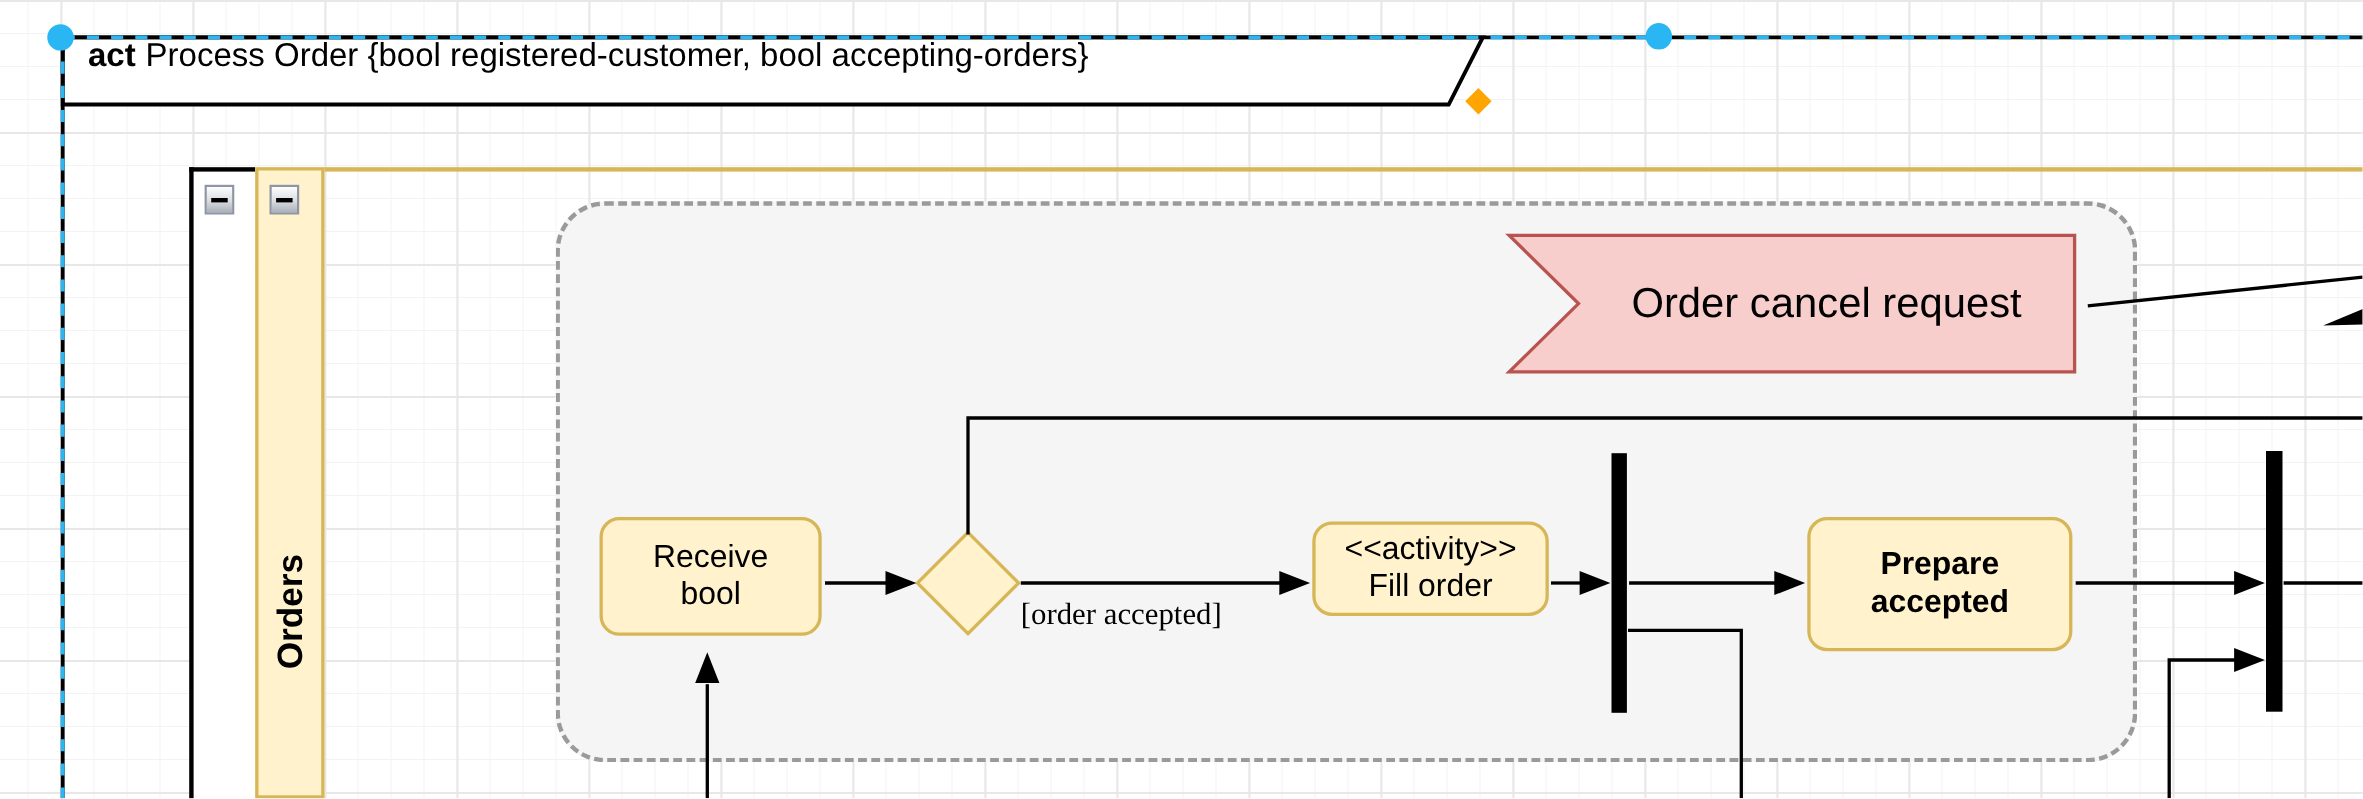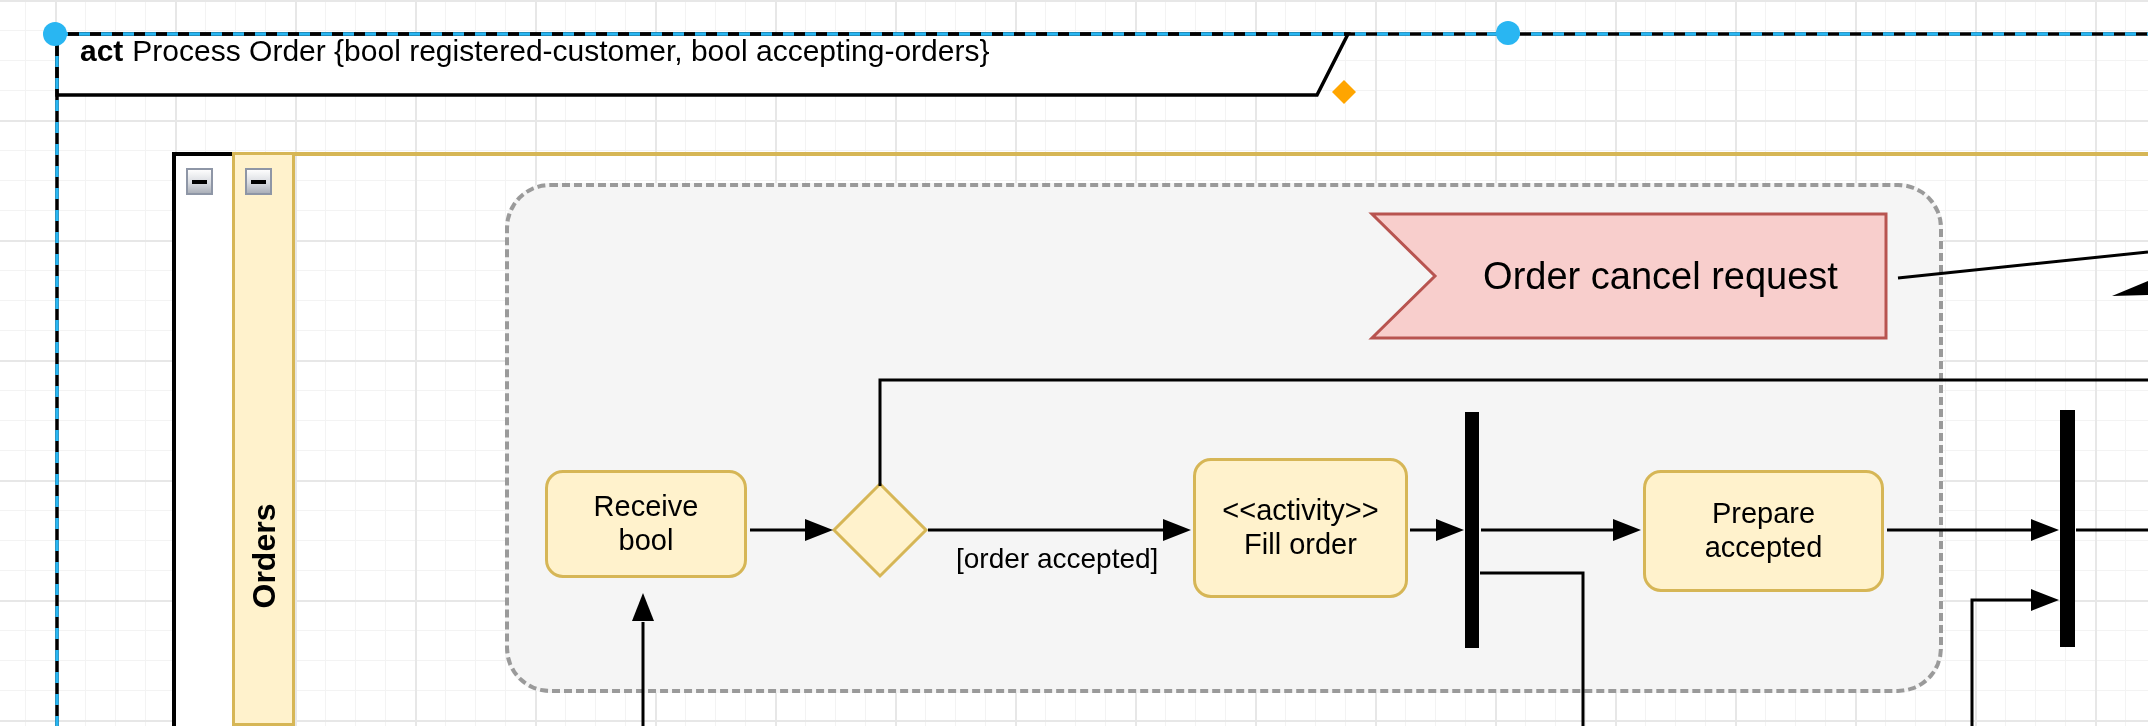--- a/index.html
+++ b/index.html
@@ -37,25 +37,25 @@
 
   
   .group-container{left:505px;top:183px;width:1438px;height:510px;
     border:4px dashed #9a9a9a;border-radius:45px;background:#f5f5f5;}
 
   
   .node{background:#fff2cc;border:3px solid #d6b656;border-radius:18px;
     display:flex;flex-direction:column;align-items:center;justify-content:center;
     font-size:29px;line-height:1.16;text-align:center;}
   .node-receive{left:545px;top:470px;width:202px;height:108px;}
-  .node-fill{left:1193px;top:458px;width:215px;height:140px;}
-  .node-prepare{left:1643px;top:470px;width:241px;height:122px;}
+  .node-fill{left:1193px;top:474px;width:215px;height:86px;}
+  .node-prepare{left:1643px;top:470px;width:241px;height:122px;font-weight:bold;}
 
   
-  .guard-label{left:956px;top:543px;font-size:28px;white-space:nowrap;}
+  .guard-label{left:928px;top:543px;font-size:28px;white-space:nowrap;font-family:Liberation Serif, serif;}
   .banner-label{left:1435px;top:214px;width:451px;height:124px;
     display:flex;align-items:center;justify-content:center;font-size:38px;white-space:nowrap;}
   .frame-title{left:80px;top:34px;height:61px;display:flex;
     font-size:30px;white-space:nowrap;}
   .frame-title .kw{font-weight:bold;margin-right:9px;}
 
   svg.overlay{position:absolute;left:0;top:0;}
 </style>
 </head>
 <body>

